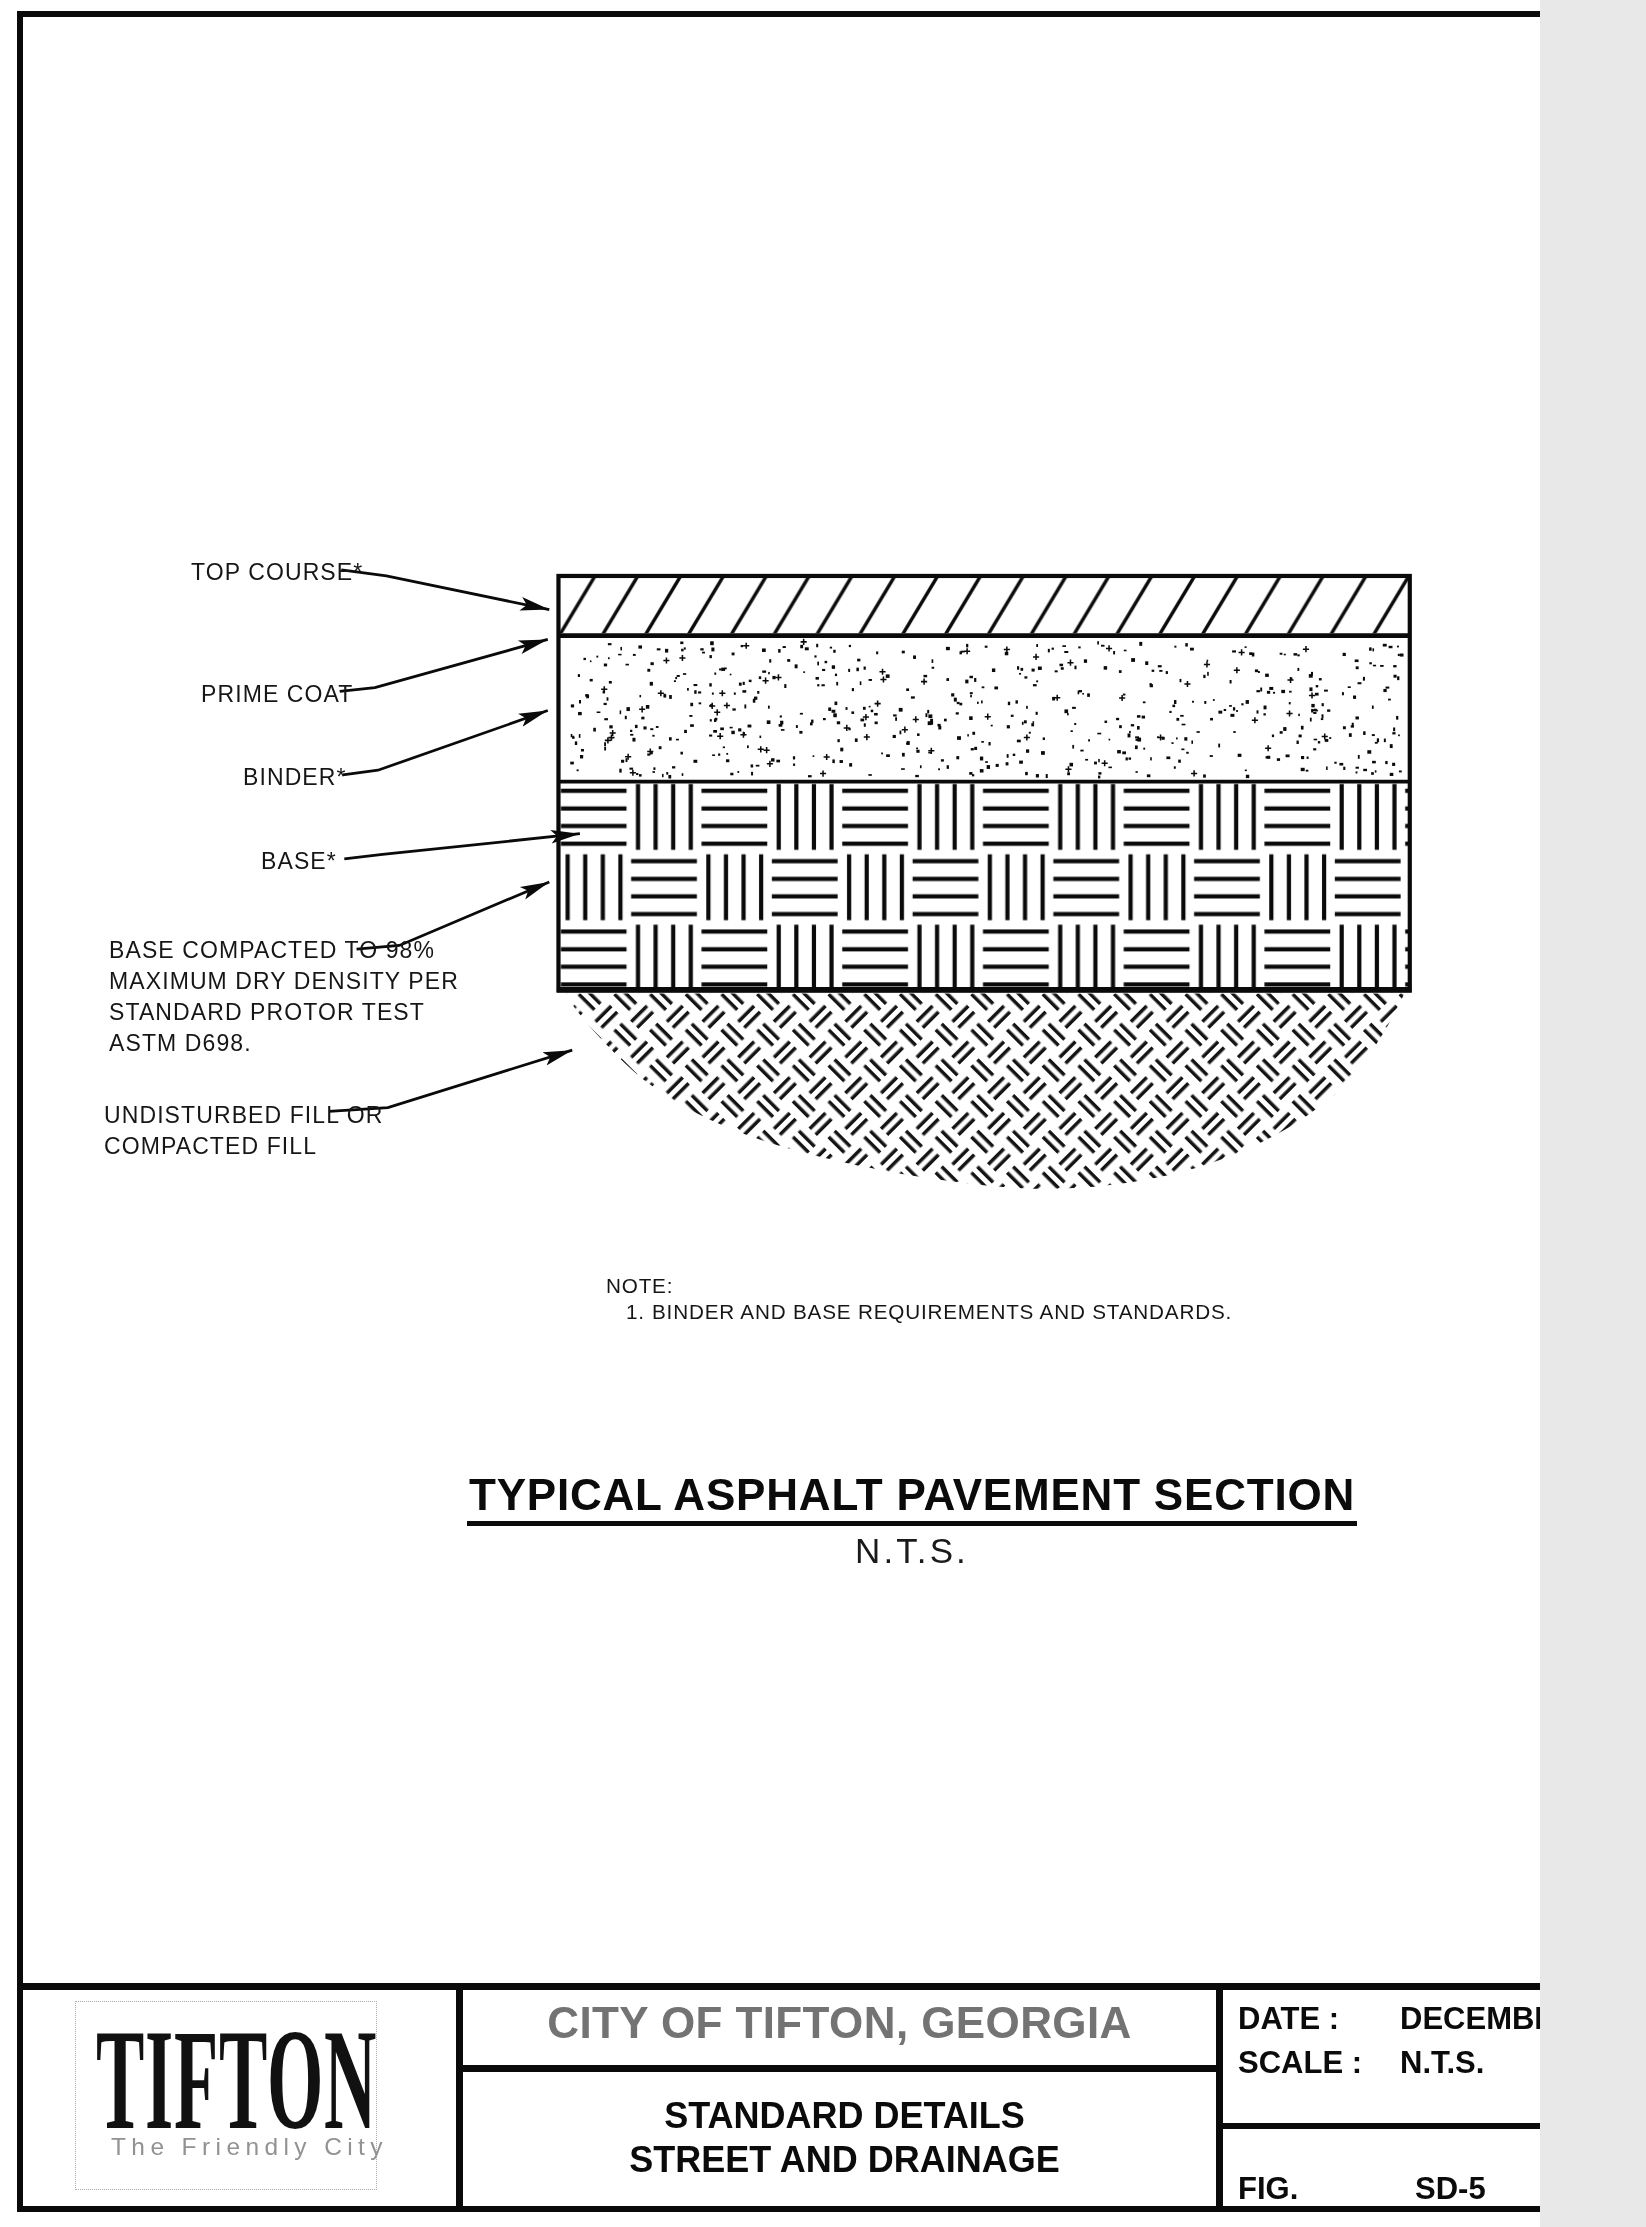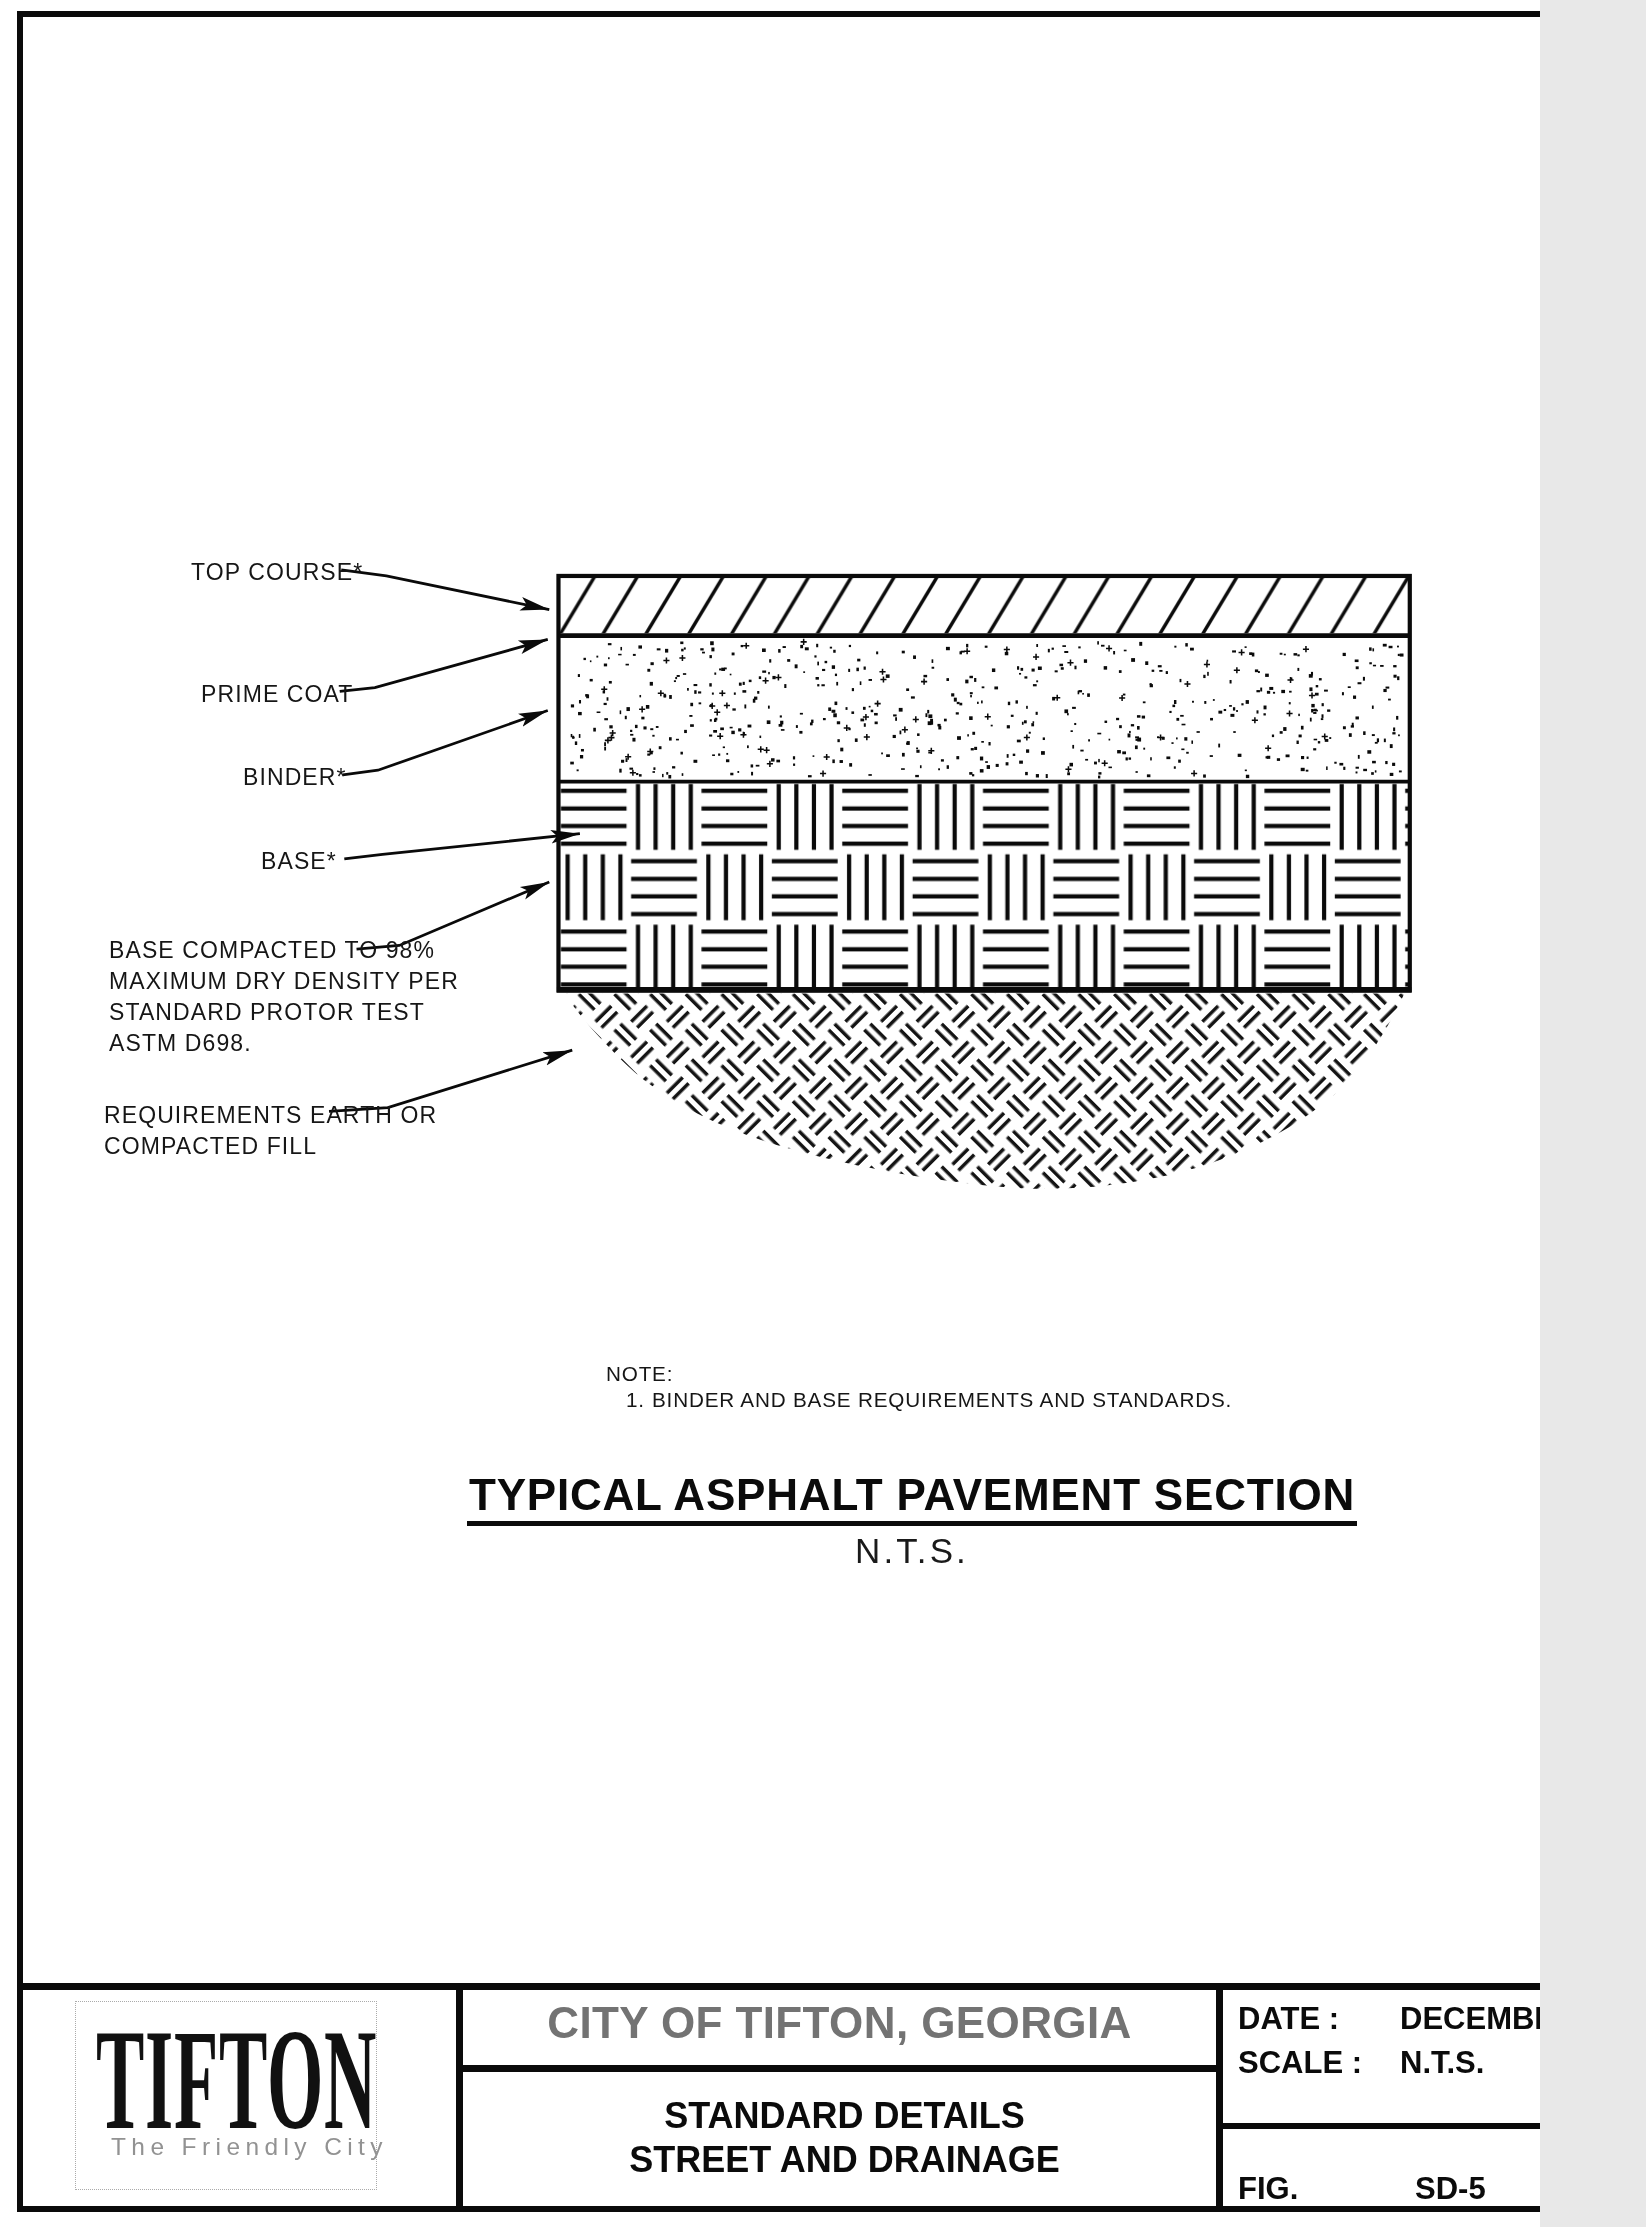--- a/index.html
+++ b/index.html
@@ -762,25 +762,25 @@
   <div class="abs cad" style="left:261px;top:846px">BASE*</div>
 
   <div class="abs cad" style="left:109px;top:935px">
     <div>BASE COMPACTED TO 98%</div>
     <div>MAXIMUM DRY DENSITY PER</div>
     <div>STANDARD PROTOR TEST</div>
     <div>ASTM D698.</div>
   </div>
 
   <div class="abs cad" style="left:104px;top:1100px;line-height:31px">
-    <div>REQUIREMENTS EARTH OR</div>
+    <div>UNDISTURBED FILL OR</div>
     <div>COMPACTED FILL</div>
   </div>
 
-  <div class="abs cad-sm" style="left:606px;top:1361px">
+  <div class="abs cad-sm" style="left:606px;top:1273px">
     <div>NOTE:</div>
     <div class="note-row" style="margin-left:20px">
       <div class="note-num">1.</div>
       <div>
         <div>BINDER AND BASE REQUIREMENTS AND STANDARDS.</div>
       </div>
     </div>
   </div>
 
   <div class="abs fig-title">TYPICAL ASPHALT PAVEMENT SECTION</div>

